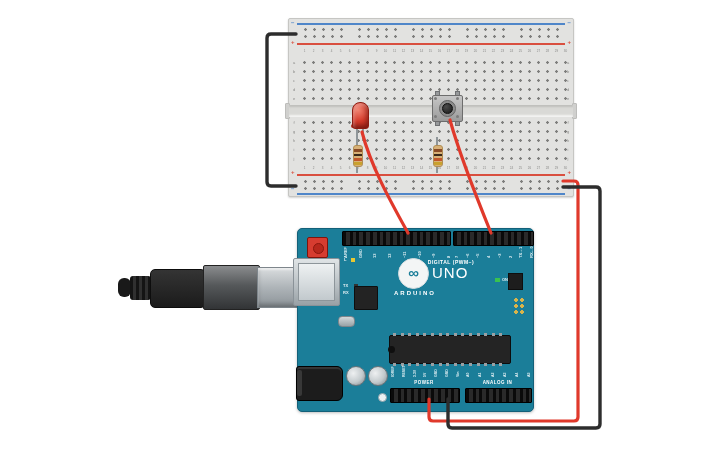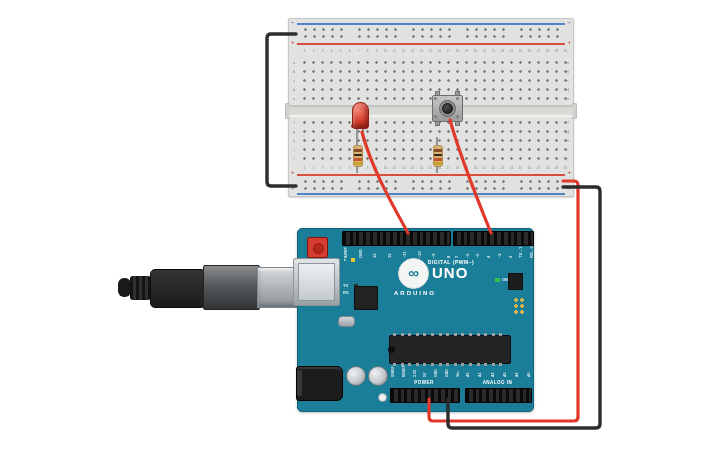--- a/index.html
+++ b/index.html
@@ -85,21 +85,21 @@
   .vlabels{position:absolute;height:13px;display:flex;justify-content:space-between;padding:0 2px;}
   .vlabels span{writing-mode:vertical-rl;transform:rotate(180deg);font-size:4px;font-weight:700;
     color:#e2f0f4;line-height:1;}
   .vlabels.sm span{font-size:3.5px;}
   .caption{position:absolute;font-size:5px;font-weight:700;color:#fff;letter-spacing:.5px;text-align:center;}
   .tinylbl{position:absolute;font-size:4px;font-weight:700;color:#e2f0f4;line-height:4px;}
   .leddot{position:absolute;}
   #logo{position:absolute;left:100px;top:29px;width:29px;height:29px;border-radius:50%;
     background:#f3f5f5;border:1px solid #d6dde0;text-align:center;}
   #logo span{font-size:15px;line-height:28px;color:#1b7e99;font-weight:700;}
-  #uno-name{position:absolute;left:134px;top:35px;font-size:15px;font-weight:700;color:#fff;letter-spacing:1px;}
+  #uno-name{position:absolute;left:134px;top:35px;font-size:15px;font-weight:400;color:#fff;letter-spacing:1px;}
   #brand{position:absolute;left:96px;top:61px;font-size:6px;font-weight:700;color:#fff;letter-spacing:2px;}
   #chip-usb{position:absolute;left:56px;top:57px;width:22px;height:22px;background:#232323;border:1px solid #0e0e0e;border-radius:1px;}
   #chip-2{position:absolute;left:210px;top:44px;width:13px;height:15px;background:#1d1d1d;border:1px solid #0e0e0e;}
   #crystal{position:absolute;left:40px;top:87px;width:15px;height:9px;border-radius:4px;
     background:linear-gradient(180deg,#d3d8da,#9aa3a7);border:1px solid #7e868c;}
   #icsp{position:absolute;left:215px;top:68px;width:12px;height:18px;
     background-image:radial-gradient(circle,#d9b44a 1.6px,rgba(0,0,0,0) 2px);background-size:6px 6px;}
   #mcu{position:absolute;left:91px;top:106px;width:120px;height:27px;background:#242424;
     border:1px solid #0c0c0c;border-radius:2px;}
   .mcu-pins{position:absolute;left:3px;width:114px;height:3px;

